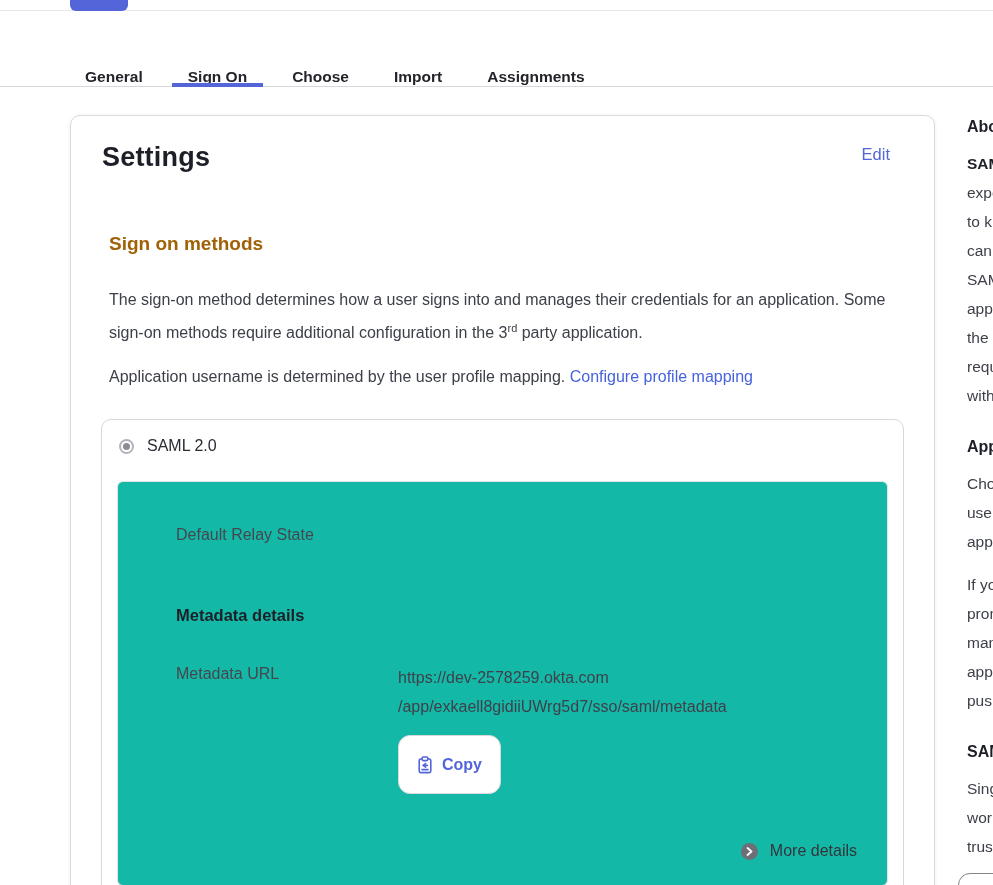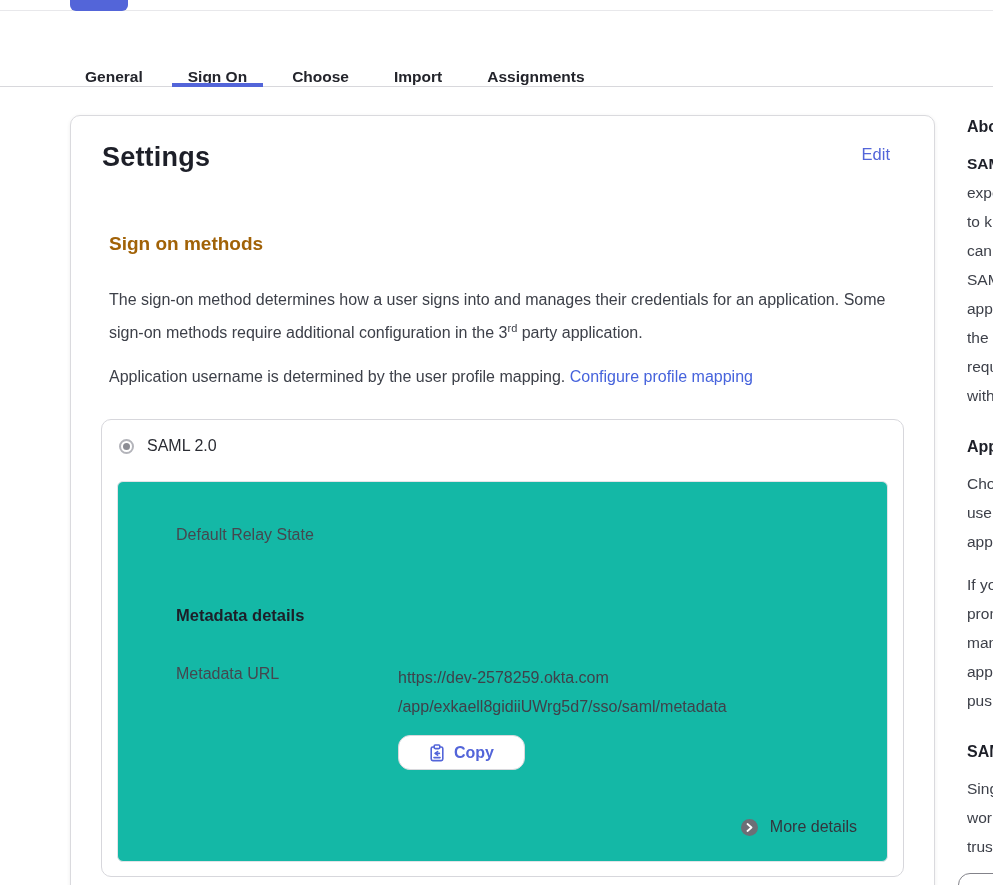--- a/index.html
+++ b/index.html
@@ -58,21 +58,21 @@
   .radio-dot { width: 7px; height: 7px; border-radius: 50%; background: #8c8d94; }
   .radio-label { font-size: 16px; color: #2a2c33; }
   .inner-panel { border: 1px solid #e3e3e8; border-radius: 6px; background: #14b8a6; padding: 44px 30px 25px 58px; }
   .relay-label { font-size: 16px; color: #45474f; }
   .metadata-heading { margin-top: 62px; font-size: 16.5px; font-weight: 700; color: #1d1f28; }
   .meta-row { margin-top: 38px; display: flex; align-items: flex-start; }
   .meta-label { width: 222px; flex: 0 0 auto; font-size: 16px; color: #45474f; padding-top: 2px; }
   .meta-value { font-size: 16px; line-height: 29px; color: #3f414a; word-break: break-all; }
   .copy-btn {
     margin-top: 14px; display: inline-flex; align-items: center; gap: 9px;
-    height: 35px; padding: 0 30px; background: #fff;
+    height: 59px; padding: 0 18px; background: #fff;
     border: 1px solid #d8d8dc; border-radius: 12px;
     color: #5365d9; font-size: 16px; font-weight: 700;
     font-family: inherit; cursor: pointer;
   }
   .more-details { margin-top: 48px; display: flex; align-items: center; gap: 12px; font-size: 16px; color: #33353d; cursor: pointer; justify-content: flex-end; }
   .chevron-circle {
     width: 17px; height: 17px; border-radius: 50%; background: #6d6e76;
     display: inline-flex; align-items: center; justify-content: center; flex: 0 0 auto;
   }
   

